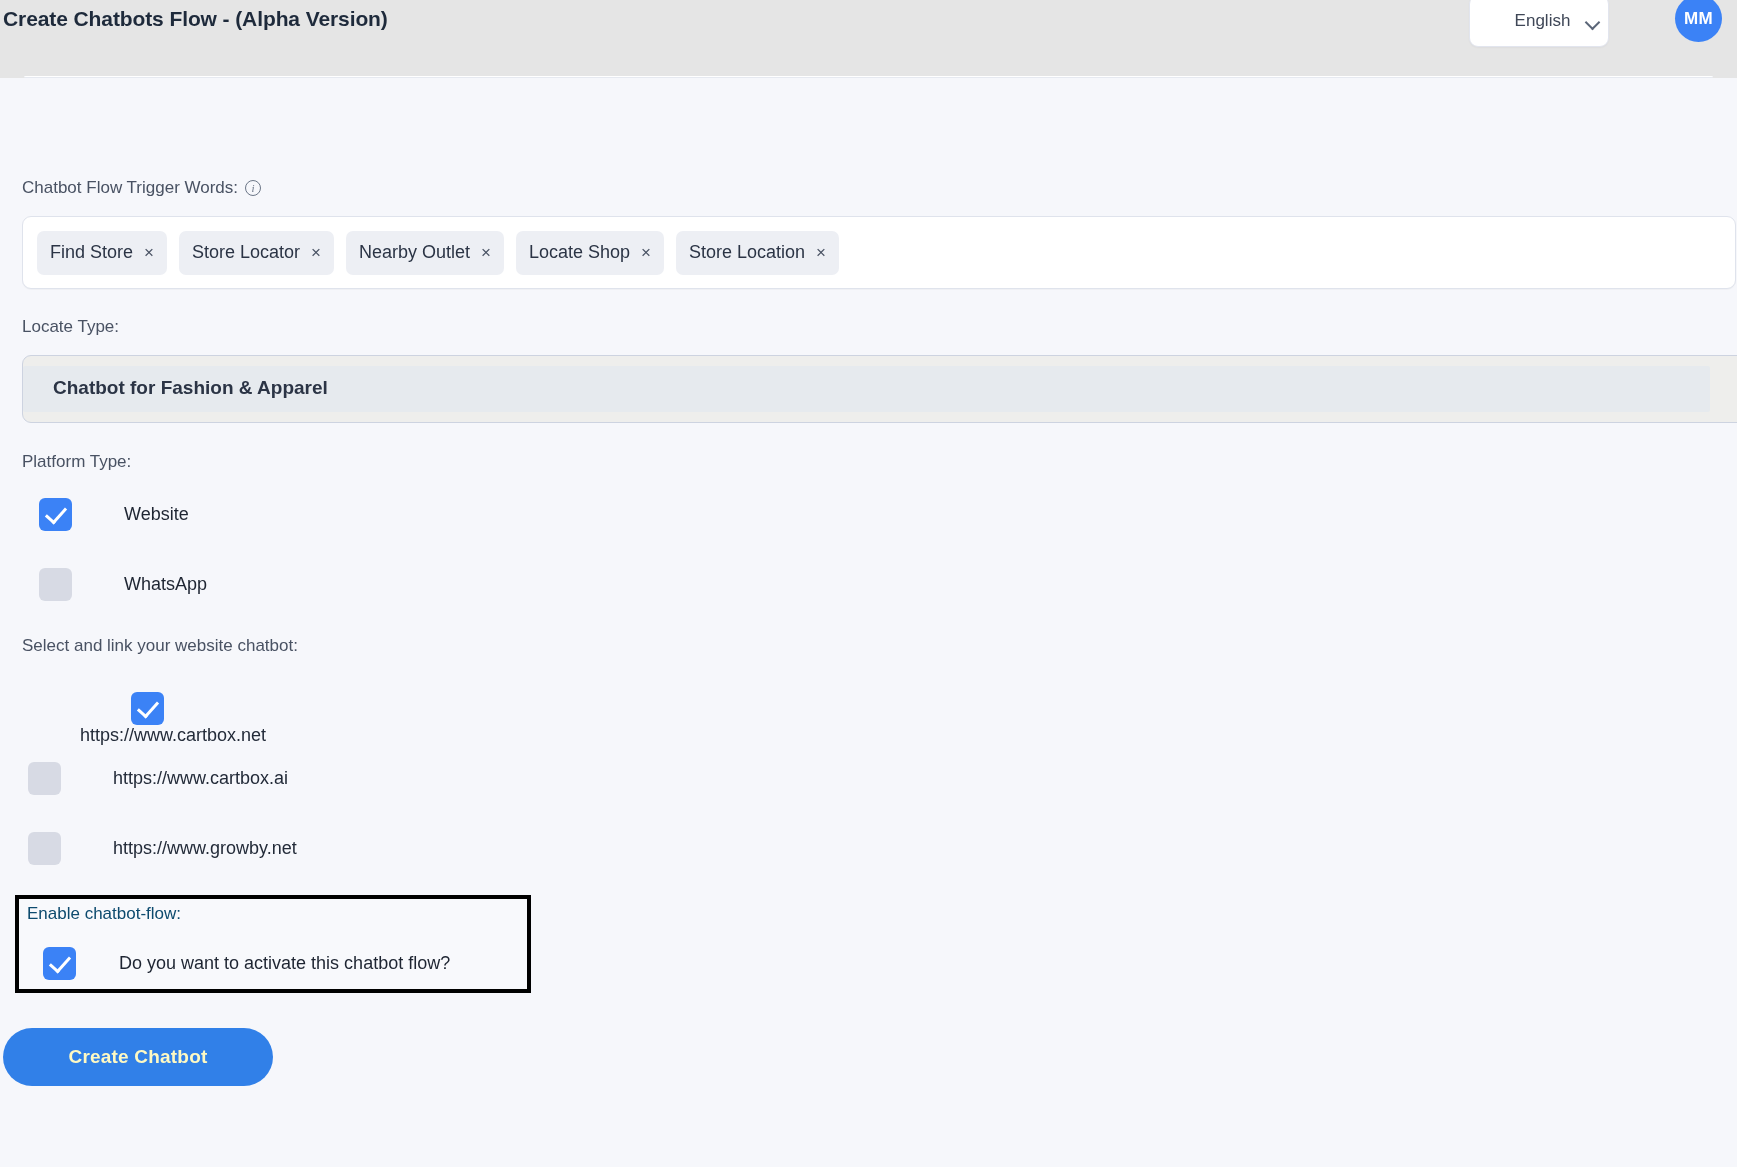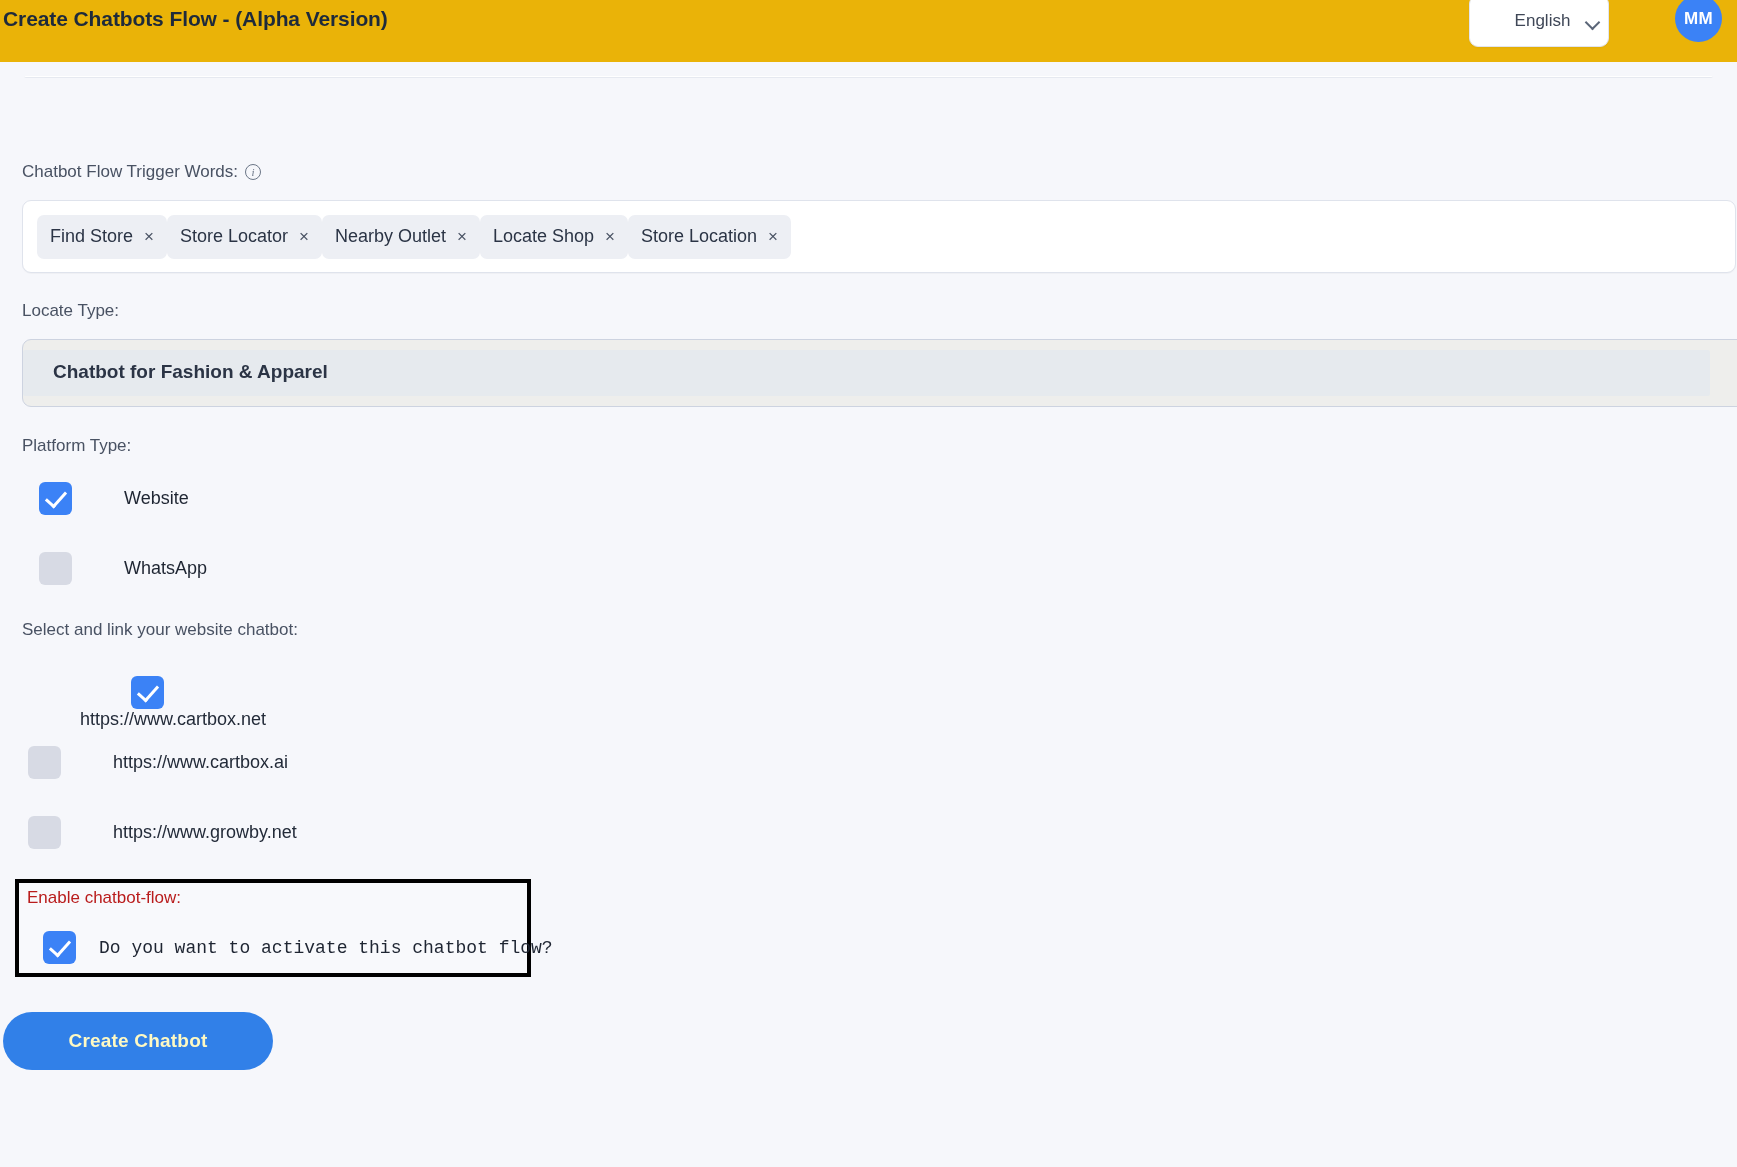--- a/index.html
+++ b/index.html
@@ -8,22 +8,22 @@
     width: 1737px;
     height: 1167px;
     background: #f6f7fb;
     font-family: "Liberation Sans", sans-serif;
     overflow: hidden;
   }
 
   
   .header {
     position: relative;
-    height: 62px;
-    background: #eab308;
+    height: 78px;
+    background: #e5e5e5;
   }
   .page-title {
     position: absolute;
     left: 3px;
     top: 7px;
     font-size: 21px;
     font-weight: bold;
     color: #1e2a3b;
     letter-spacing: -0.1px;
     white-space: nowrap;
@@ -128,20 +128,21 @@
     left: 22px;
     top: 138px;
     width: 1714px;
     height: 73px;
     background: #ffffff;
     border: 1px solid #dfe3ec;
     border-radius: 9px;
     display: flex;
     align-items: center;
     padding: 0 14px;
+    gap: 12px;
     box-shadow: 0 1px 1px rgba(16,24,40,0.03);
   }
   .tag {
     background: #edeff4;
     border-radius: 7px;
     height: 44px;
     display: flex;
     align-items: center;
     gap: 11px;
     padding: 0 13px;
@@ -250,31 +251,31 @@
     width: 516px;
     height: 98px;
     border: 4px solid #000000;
     background: #f8f9fc;
   }
   .enable-label {
     position: absolute;
     left: 8px;
     top: 5px;
     font-size: 17px;
-    color: #b91c1c;
+    color: #0c4a6e;
     white-space: nowrap;
   }
   .row-activate {
     position: absolute;
     left: 24px;
     top: 48px;
     display: flex;
     align-items: center;
   }
-  .row-activate .check-label { margin-left: 23px; font-family: Liberation Mono, monospace; }
+  .row-activate .check-label { margin-left: 43px; }
 
   
   .create-btn {
     position: absolute;
     left: 3px;
     top: 950px;
     width: 270px;
     height: 58px;
     background: #3180e8;
     color: #fef9c3;

